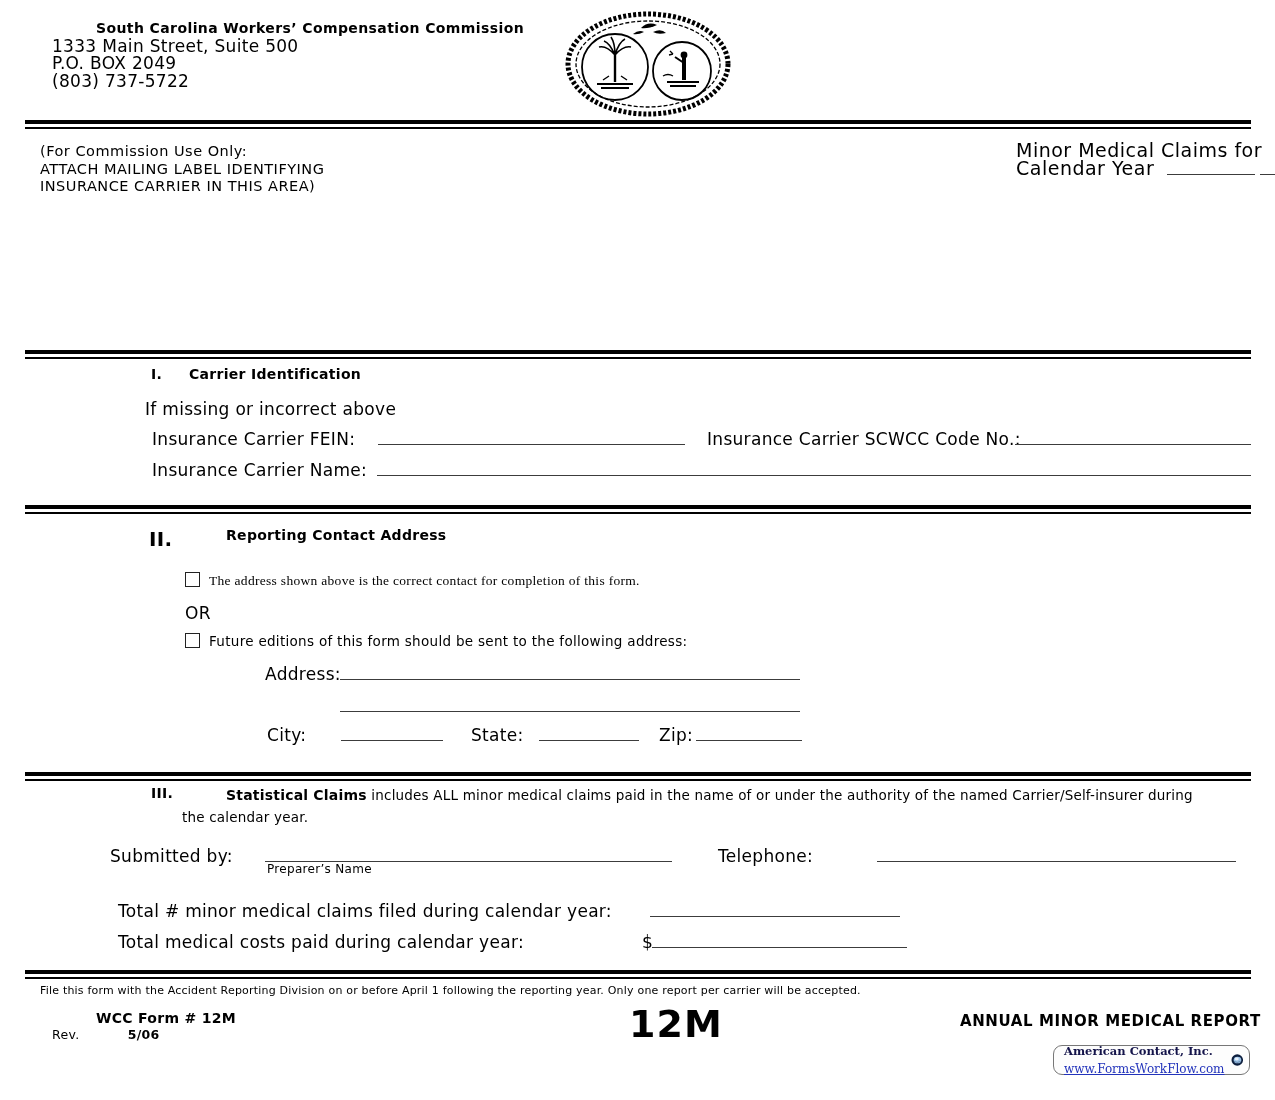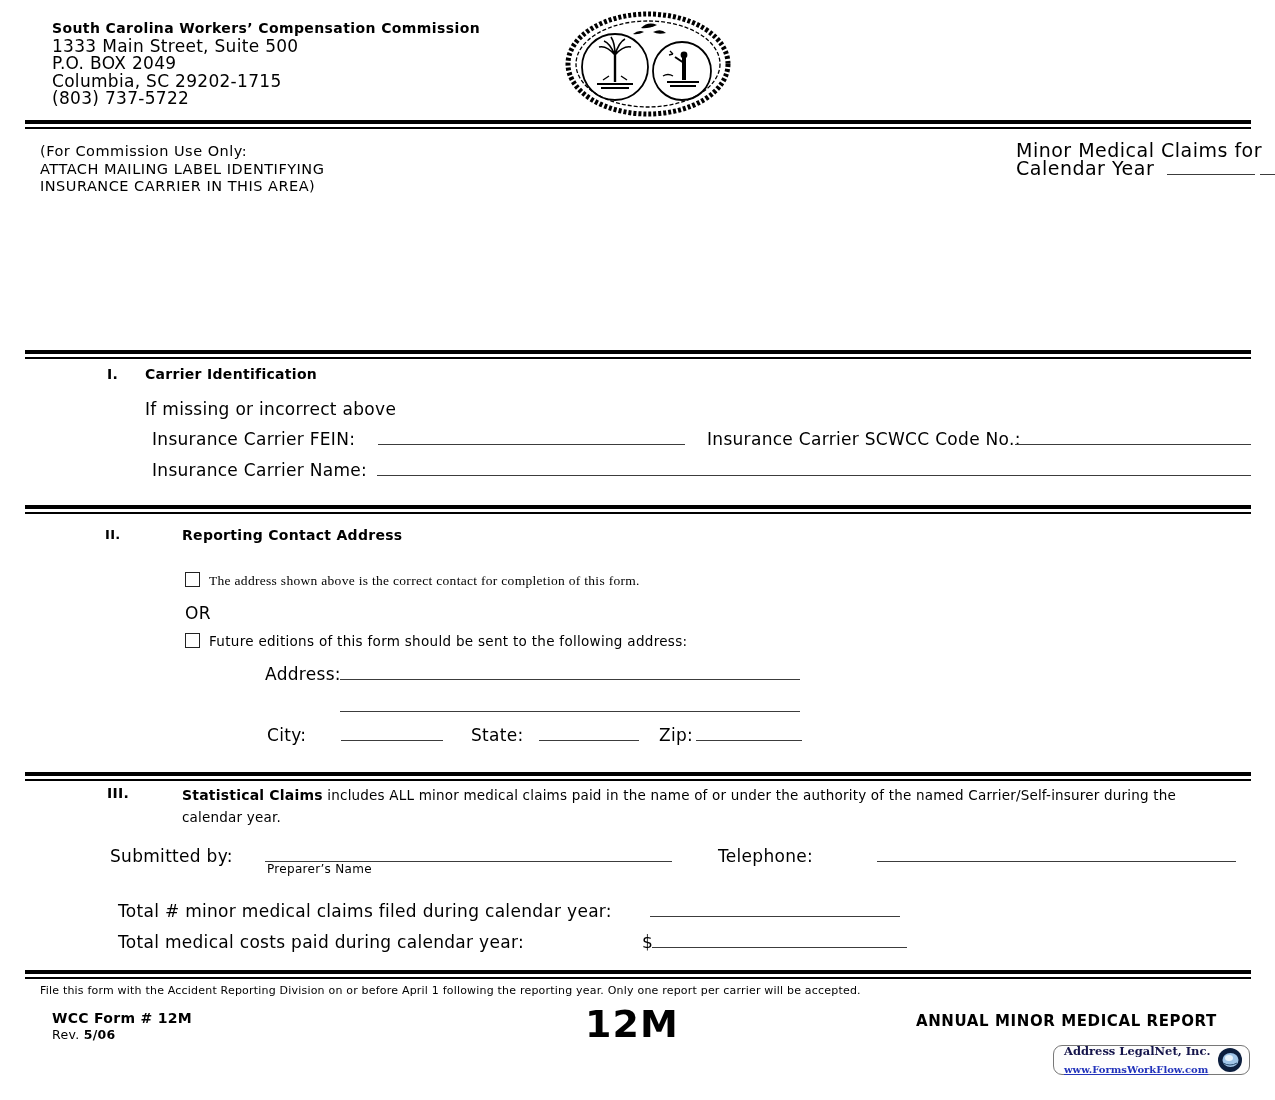--- a/index.html
+++ b/index.html
@@ -3,21 +3,21 @@
 <meta charset="utf-8">
 <style>
   html,body { margin:0; padding:0; background:#fff; }
   .page {
     position:relative; width:1275px; height:1100px; background:#ffffff;
     font-family:"DejaVu Sans","Liberation Sans",sans-serif; color:#000;
     overflow:hidden;
   }
   .abs { position:absolute; }
   .t  { font-size:17px; letter-spacing:.3px; white-space:nowrap; }
-  .b  { font-weight:bold; }
+  .b  { font-weight:bold;margin-left:44px; }
   .wrap { white-space:normal; line-height:1.6; }
   .blank {
     display:inline-block; height:15px;
     border-bottom:1.5px solid #3c3c3c; vertical-align:baseline;
   }
   .rule {
     position:absolute; left:25px; width:1226px; height:3px;
     border-top:4px solid #000; border-bottom:2px solid #000;
   }
   .cb {
@@ -31,34 +31,33 @@
     width:197px; height:30px; padding:1px 6px 1px 10px;
     border:1.2px solid #777; border-radius:9px; box-sizing:border-box;
     background:#fdfdfd;
   }
   .vendor-name {
     font-family:"DejaVu Serif","Liberation Serif",serif;
     font-size:11.5px; font-weight:bold; color:#14144a; white-space:nowrap;
   }
   .vendor-url {
     font-family:"DejaVu Serif","Liberation Serif",serif;
-    font-size:10px; font-weight:bold; color:#2233bb;
+    font-size:12px; font-weight:normal; color:#2233bb;
     text-decoration:underline; white-space:nowrap; cursor:pointer;
   }
 </style>
 </head>
 <body>
 
 <div class="page">
 
   <div class="abs hdrline" style="left:52px; top:20px;">
     <div class="t b" style="font-size:14px; letter-spacing:.4px;">South Carolina Workers’ Compensation Commission</div>
     <div class="t">1333 Main Street, Suite 500</div>
     <div class="t">P.O. BOX 2049</div>
-    <div class="t">Columbia, SC 29202-1715</div>
     <div class="t">(803) 737-5722</div>
   </div>
 
   <svg class="abs" style="left:563px; top:10px;" width="170" height="110" viewBox="0 0 170 110">
     <ellipse cx="85" cy="54" rx="80" ry="50" fill="none" stroke="#000" stroke-width="5" stroke-dasharray="3 2"></ellipse>
     <ellipse cx="85" cy="54" rx="72" ry="43" fill="none" stroke="#000" stroke-width="1.3" stroke-dasharray="4 2"></ellipse>
     <circle cx="52" cy="57" r="33" fill="none" stroke="#000" stroke-width="1.8"></circle>
     <circle cx="119" cy="61" r="29" fill="none" stroke="#000" stroke-width="1.8"></circle>
 
     <path d="M52 72 L52 45" stroke="#000" stroke-width="2.4" fill="none"></path>
@@ -103,21 +102,21 @@
 
   <div class="abs t" style="left:152px; top:429px;">Insurance Carrier FEIN:</div>
   <span class="blank abs" style="left:378px; top:429px; width:307px;"></span>
   <div class="abs t" style="left:707px; top:429px;">Insurance Carrier SCWCC Code No.:</div>
   <span class="blank abs" style="left:1015px; top:429px; width:236px;"></span>
 
   <div class="abs t" style="left:152px; top:460px;">Insurance Carrier Name:</div>
   <span class="blank abs" style="left:377px; top:460px; width:874px;"></span>
 
   <div class="rule" style="top:505px;"></div>
-  <div class="abs t b" style="left:105px; top:527px; font-size:13px;">II.</div>
+  <div class="abs t b" style="left:105px; top:527px; font-size:20px;">II.</div>
   <div class="abs t b" style="left:182px; top:527px; font-size:14px;">Reporting Contact Address</div>
 
   <div class="abs cbrow" style="left:185px; top:572px;font-family:Liberation Serif, serif;">
     <span class="cb"></span><span>The address shown above is the correct contact for completion of this form.</span>
   </div>
   <div class="abs t" style="left:185px; top:603px;">OR</div>
   <div class="abs cbrow" style="left:185px; top:633px;">
     <span class="cb"></span><span>Future editions of this form should be sent to the following address:</span>
   </div>
 
@@ -159,21 +158,21 @@
     <span>Rev.</span>
     <span class="b">5/06</span>
   </div>
 
   <div class="abs b" style="left:585px; top:1002px; font-size:38px; letter-spacing:1px; white-space:nowrap;">12M</div>
 
   <div class="abs t b" style="left:916px; top:1012px; font-size:15px; letter-spacing:.6px;">ANNUAL MINOR MEDICAL REPORT</div>
 
   <div class="abs vendor-box" style="left:1053px; top:1045px;">
     <div>
-      <div class="vendor-name">Address LegalNet, Inc.</div>
+      <div class="vendor-name">American Contact, Inc.</div>
       <a class="vendor-url">www.FormsWorkFlow.com</a>
     </div>
     <svg width="26" height="26" viewBox="0 0 26 26">
       <circle cx="13" cy="13" r="12" fill="#0c1e3e"></circle>
       <path d="M13 1 a12 12 0 0 0 0 24 a10 10 0 0 1 0 -24 Z" fill="#000"></path>
       <ellipse cx="13.5" cy="13" rx="8" ry="7" fill="#9fc4e8"></ellipse>
       <ellipse cx="12" cy="11" rx="4" ry="3" fill="#e8f2fb"></ellipse>
       <path d="M6 16 q7 4 14 0" stroke="#27496d" stroke-width="1" fill="none"></path>
     </svg>
   </div>

